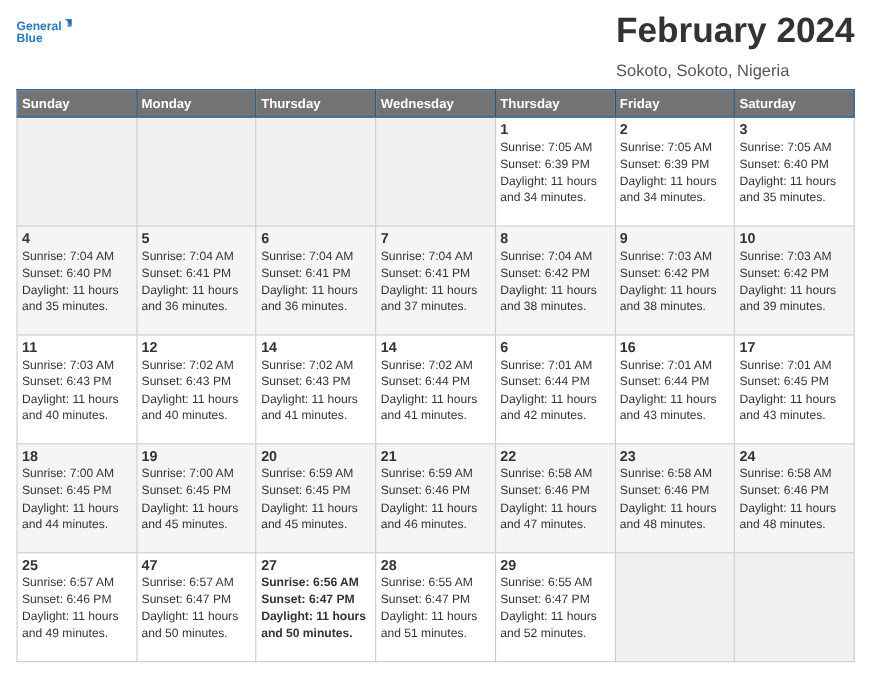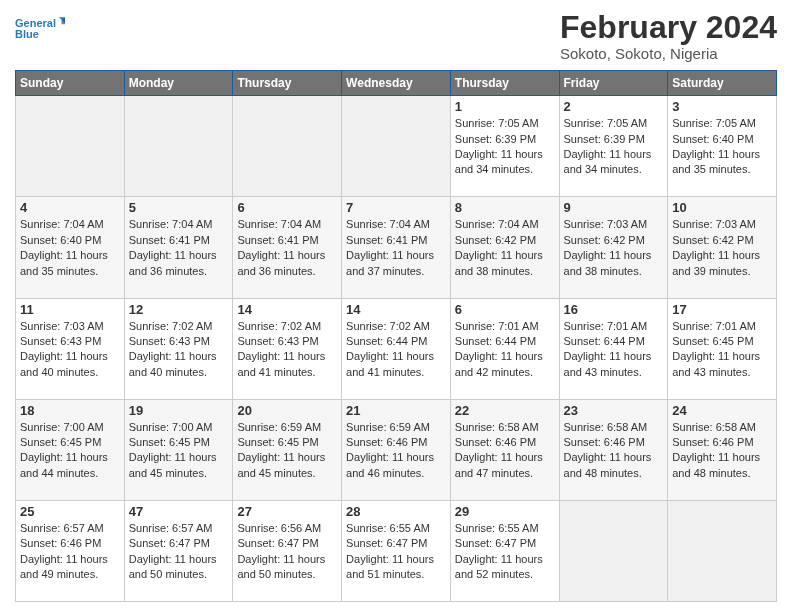--- a/index.html
+++ b/index.html
@@ -32,20 +32,21 @@
     }
     .month-title {
       font-size: 32px;
       font-weight: bold;
       color: #333;
       line-height: 1.1;
     }
     .subtitle {
       font-size: 15px;
       color: #555;
+      margin-top: 11px;
     }
     .calendar {
       flex: 1;
       border: 1px solid #ccc;
       border-collapse: collapse;
       width: 100%;
       table-layout: fixed;
     }
     .calendar th {
       background: #737373;
@@ -308,21 +309,21 @@
           </td>
           <td>
             <span class="day-num">47</span>
             <div class="day-info" style="white-space: pre-line;">Sunrise: 6:57 AM
 Sunset: 6:47 PM
 Daylight: 11 hours
 and 50 minutes.</div>
           </td>
           <td>
             <span class="day-num">27</span>
-            <div class="day-info" style="white-space: pre-line;">Sunrise: 6:56 AM
+            <div class="day-info" style="white-space: pre-line; font-weight: bold;">Sunrise: 6:56 AM
 Sunset: 6:47 PM
 Daylight: 11 hours
 and 50 minutes.</div>
           </td>
           <td>
             <span class="day-num">28</span>
             <div class="day-info" style="white-space: pre-line;">Sunrise: 6:55 AM
 Sunset: 6:47 PM
 Daylight: 11 hours
 and 51 minutes.</div>

